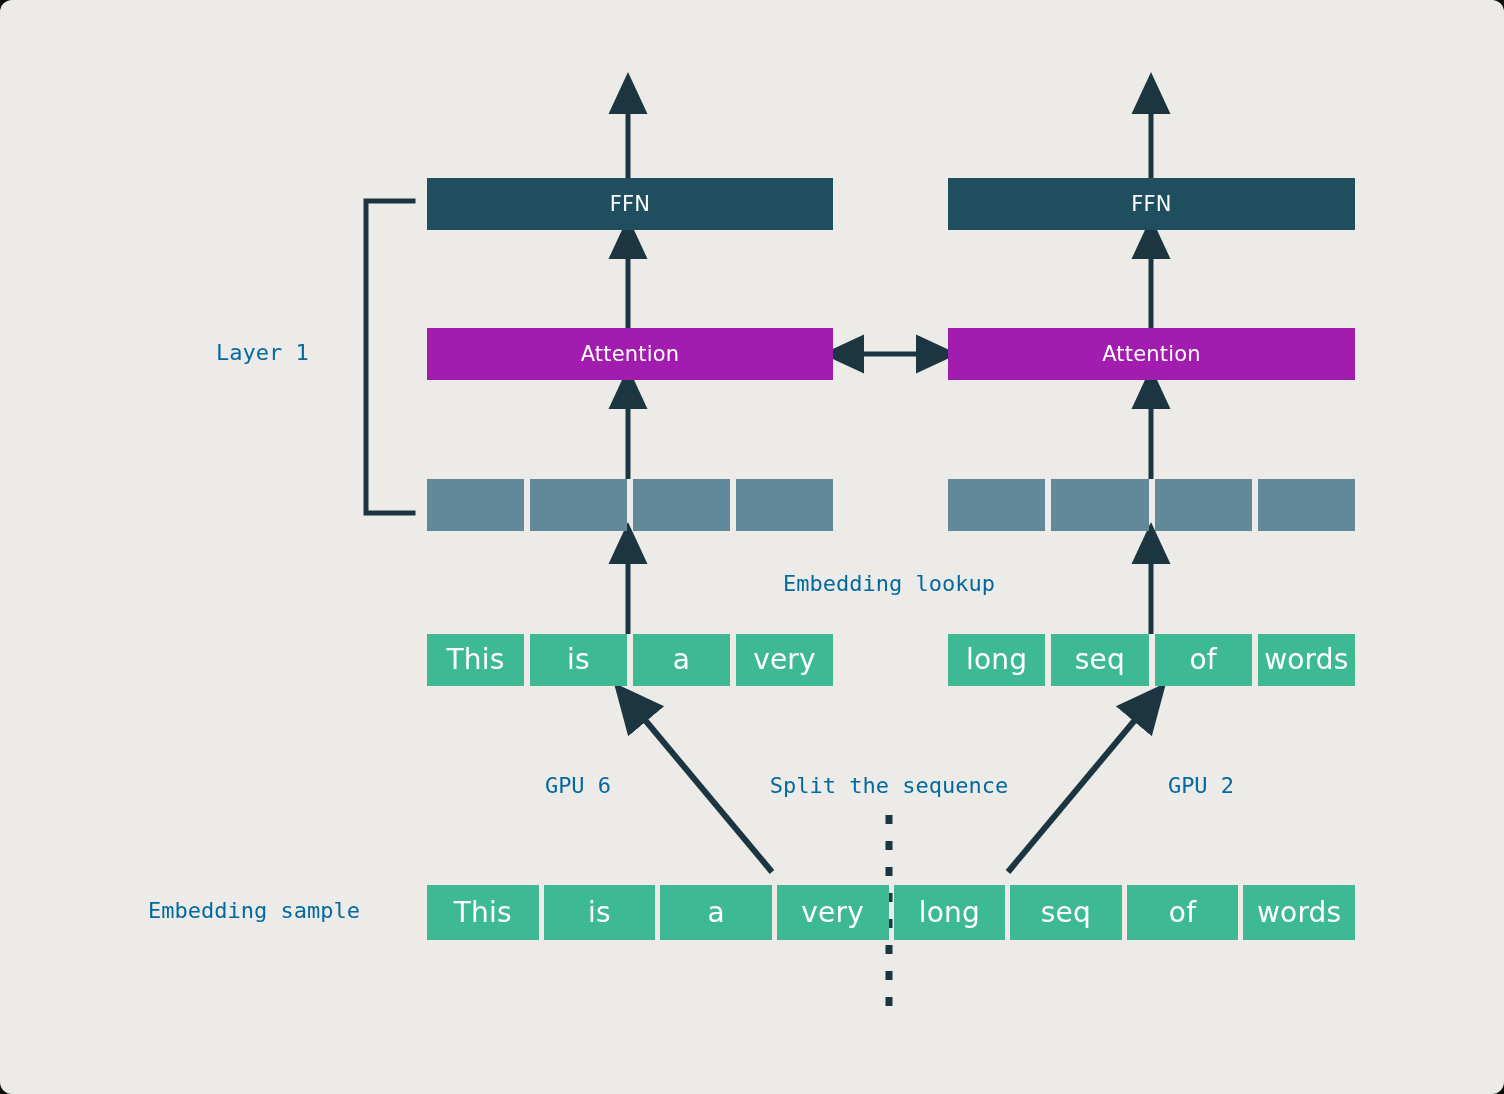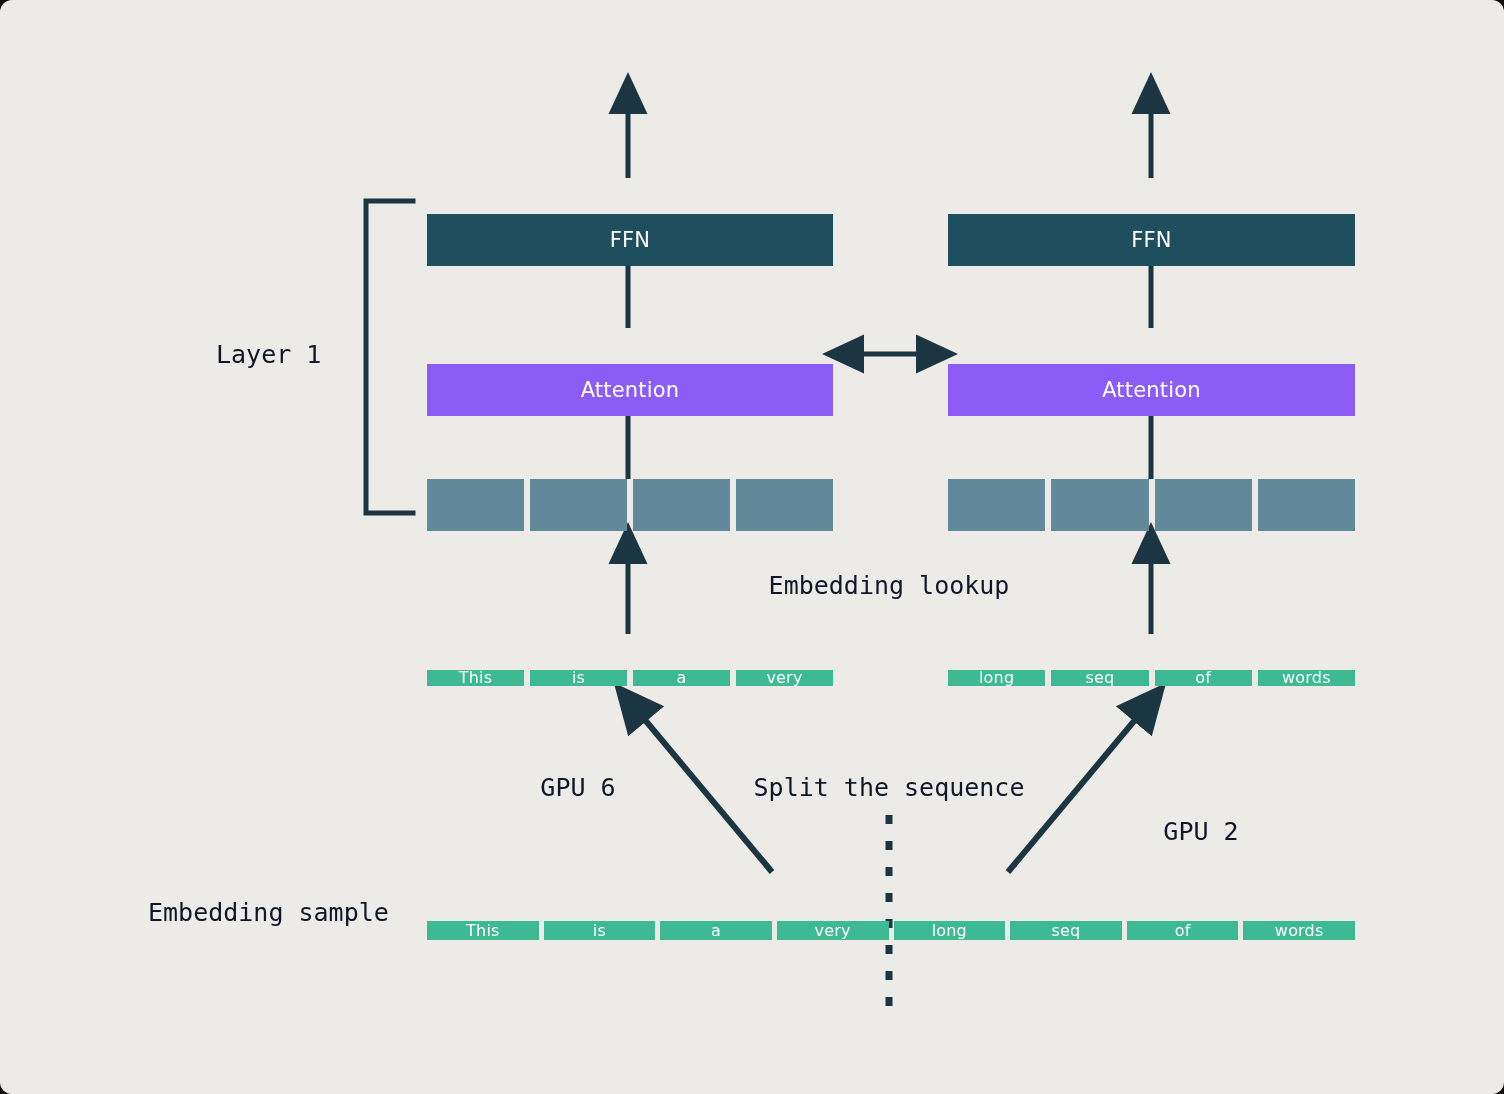--- a/index.html
+++ b/index.html
@@ -34,31 +34,30 @@
     box-sizing: border-box;
     display: flex;
     align-items: center;
     justify-content: center;
     color: #ffffff;
     font-family: "DejaVu Sans", sans-serif;
     font-size: 21px;
     font-weight: 400;
     letter-spacing: 0.2px;
     line-height: 1;
-    margin-top: 36px;
   }
   .ffn-box { background: #1F4E5F; }
-  .attn-box { background: #8b5cf6; }
+  .attn-box { background: #a21caf; }
   .emb-box { background: #62899A; }
-  .tok-box { background: #3DBA94; font-size: 16px; }
+  .tok-box { background: #3DBA94; font-size: 28px; }
   .mono-label {
     position: absolute;
     font-family: "DejaVu Sans Mono", monospace;
-    font-size: 25px;
-    color: #0f172a;
+    font-size: 22px;
+    color: #0369a1;
     white-space: nowrap;
     line-height: 1;
   }
   .mono-label.center { transform: translateX(-50%); }
 </style>
 </head>
 <body>
 
 <div id="canvas">
 
@@ -206,17 +205,17 @@
 
   <div class="mono-label" style="left:216px; top:342px;">Layer 1</div>
 
 
   <div class="mono-label center" style="left:889px; top:573px;">Embedding lookup</div>
 
   <div class="mono-label center" style="left:578px; top:775px;">GPU 6</div>
 
   <div class="mono-label center" style="left:889px; top:775px;">Split the sequence</div>
 
-  <div class="mono-label center" style="left:1201px; top:775px;margin-top:44px;">GPU 2</div>
+  <div class="mono-label center" style="left:1201px; top:775px;">GPU 2</div>
 
   <div class="mono-label" style="left:148px; top:900px;">Embedding sample</div>
 
 </div>
 
 </body></html>

